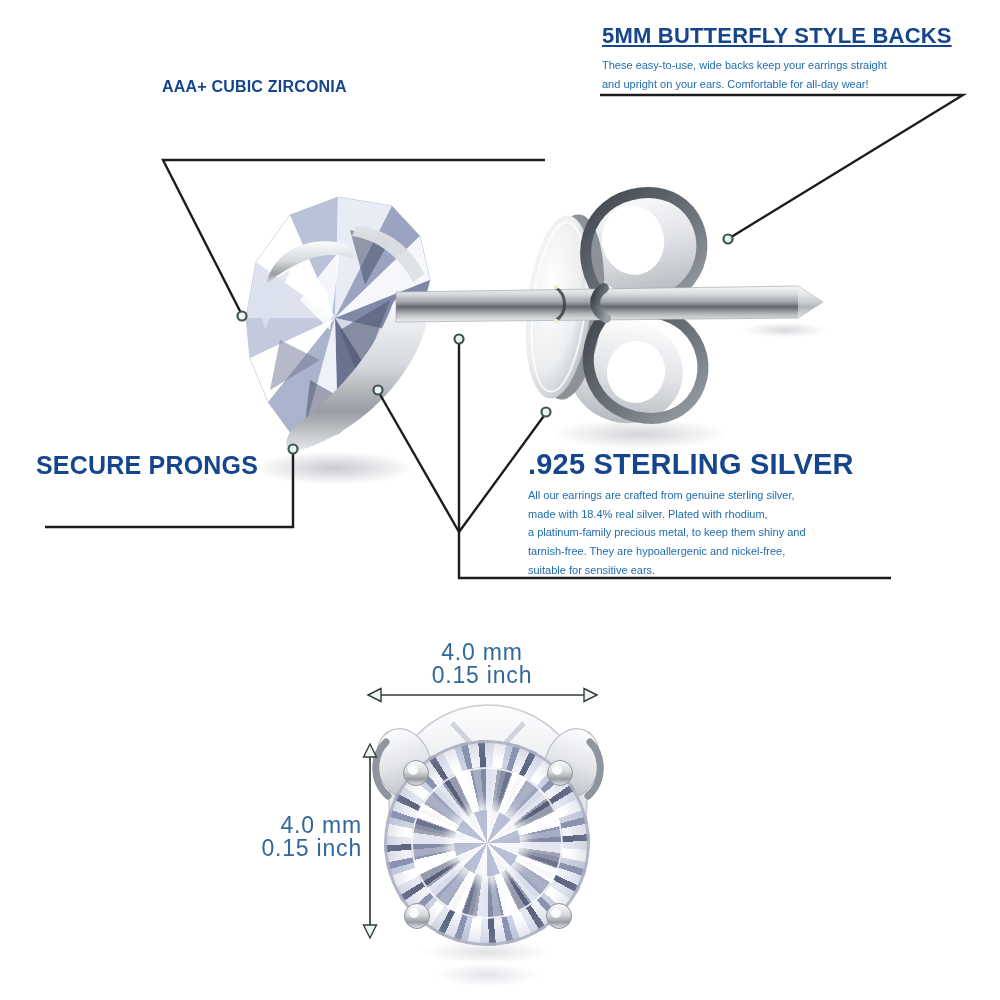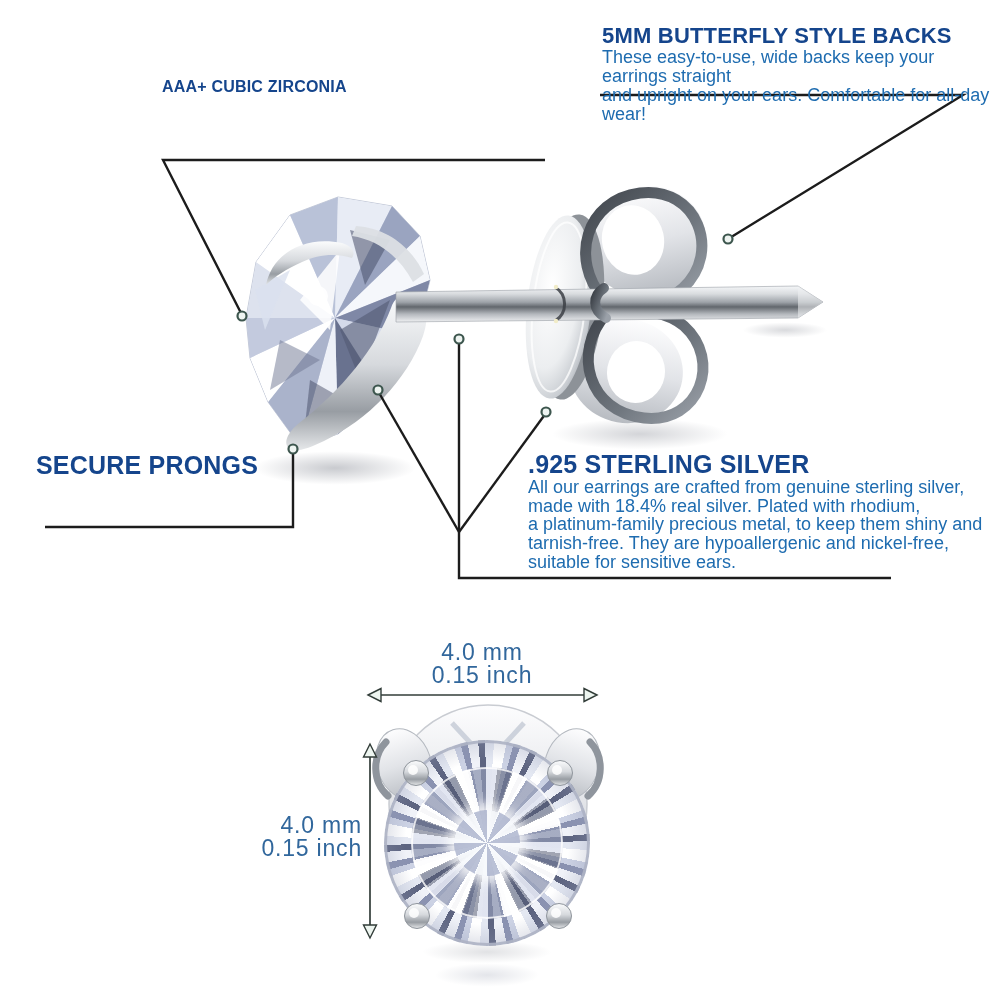--- a/index.html
+++ b/index.html
@@ -16,25 +16,25 @@
     background:
       radial-gradient(circle, #ffffff 0 9%, rgba(255,255,255,0) 42%),
       repeating-conic-gradient(from 20deg, rgba(255,255,255,.95) 0 12deg, rgba(141,149,177,.75) 12deg 24deg, rgba(224,228,240,.9) 24deg 33deg, rgba(83,90,115,.55) 33deg 45deg);
     box-shadow: inset 0 0 0 2px rgba(255,255,255,.8);}
   .gem-front::after{content:"";position:absolute;inset:34%;border-radius:50%;opacity:.92;
     background: repeating-conic-gradient(from 0deg, #f8fafd 0 22deg, #b5bcd3 22deg 45deg);
     box-shadow: 0 0 16px 5px rgba(255,255,255,.9);}
   #overlay{left:360px;top:718px;z-index:2;}
   .txt{position:absolute;z-index:3;}
   .callout-title{font-weight:700;color:var(--heading-navy,#15458c);letter-spacing:.2px;}
-  .callout-body{color:var(--body-blue,#1e6cb0);font-size:18px;line-height:19px;white-space:pre-line;margin-top:0;}
+  .callout-body{color:var(--body-blue,#1e6cb0);font-size:11px;line-height:19px;white-space:pre-line;margin-top:8px;}
   #block-cz{left:162px;top:74px;} #block-cz .callout-title{font-size:16px;line-height:26px;}
-  #block-backs{left:602px;top:24px;} #block-backs .callout-title{font-size:22px;line-height:24px;}
+  #block-backs{left:602px;top:24px;} #block-backs .callout-title{font-size:22px;line-height:24px;text-decoration:underline;}
   #block-prongs{left:36px;top:451px;} #block-prongs .callout-title{font-size:25px;line-height:28px;}
-  #block-silver{left:528px;top:450px;} #block-silver .callout-title{font-size:25px;line-height:28px;}
+  #block-silver{left:528px;top:450px;} #block-silver .callout-title{font-size:29px;line-height:28px;}
   #block-silver .callout-body{line-height:18.7px;}
   .measure{color:var(--measure-blue,#31679c);font-size:23px;line-height:23px;letter-spacing:.8px;}
   #measure-top{left:382px;top:641px;width:200px;text-align:center;}
   #measure-left{left:188px;top:814px;width:174px;text-align:right;}
   .callout-path{stroke:var(--callout-line,#1c1c1c);stroke-width:2.4;fill:none;}
   .marker{fill:#eef4f1;stroke:var(--marker-ring,#3d564e);stroke-width:2.2;}
   .arrow-line{stroke:#323d39;stroke-width:1.7;}
   .arrow-head{fill:#edf5f0;stroke:#323d39;stroke-width:1.4;stroke-linejoin:miter;}
 </style>
 </head>

